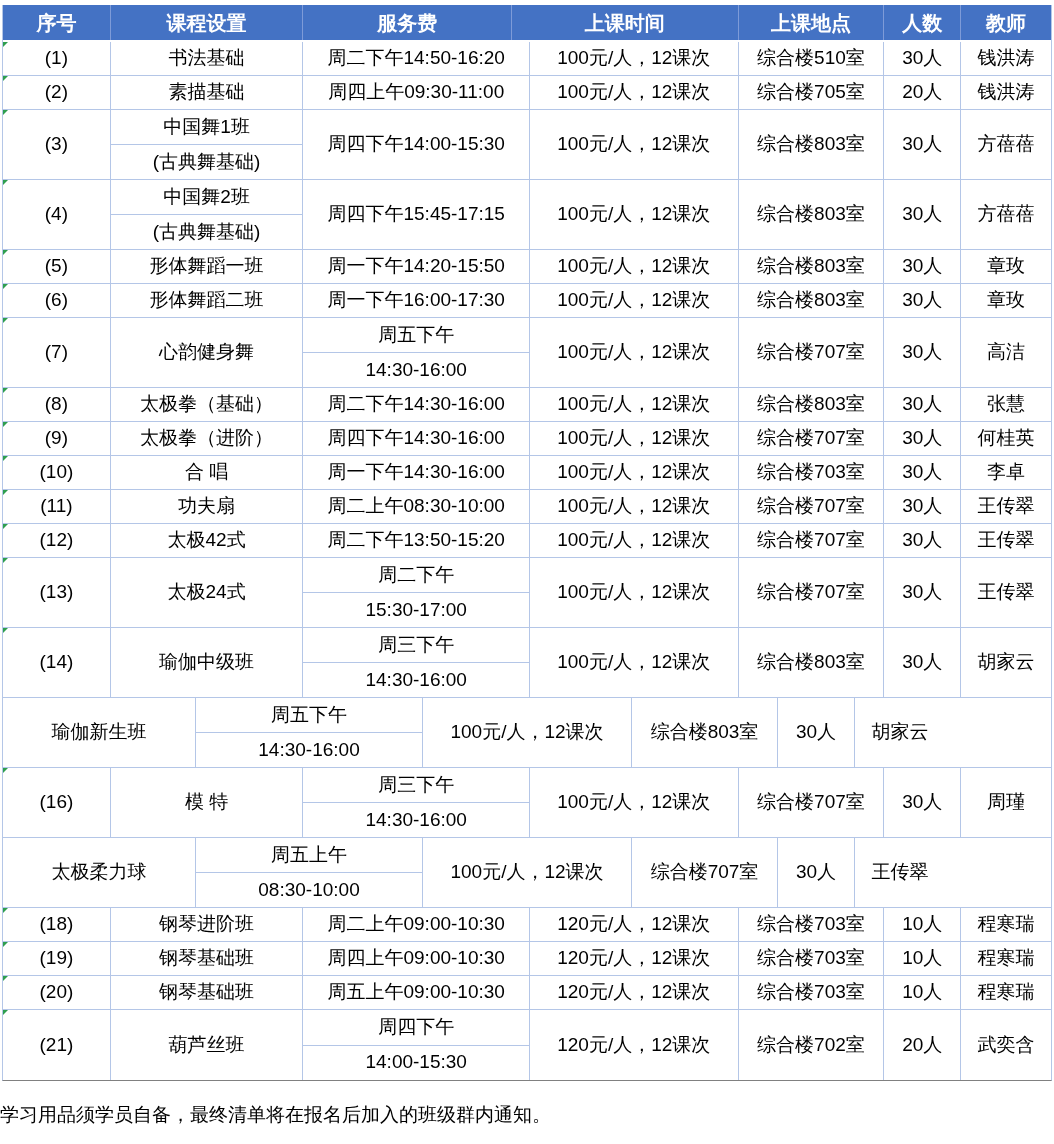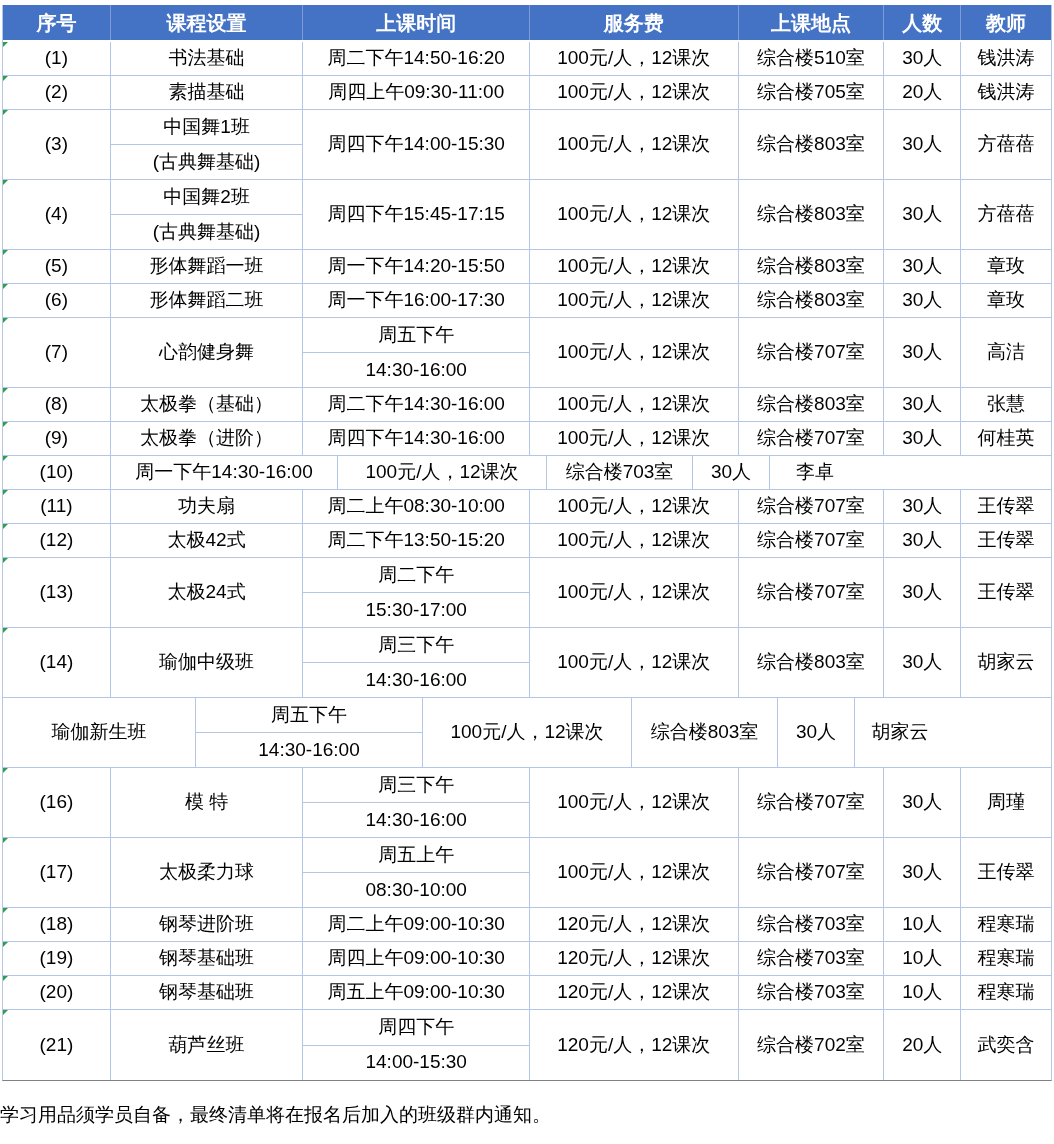--- a/index.html
+++ b/index.html
@@ -62,22 +62,22 @@
     text-align: left; font-size: 19px; color: var(--text, #000);
   }
 </style>
 </head>
 <body>
 
 <div class="ctable">
   <div class="trow header">
     <div class="cell c-no">序号</div>
     <div class="cell c-course">课程设置</div>
+    <div class="cell c-fee">服务费</div>
     <div class="cell c-time">上课时间</div>
-    <div class="cell c-fee">服务费</div>
     <div class="cell c-loc">上课地点</div>
     <div class="cell c-cnt">人数</div>
     <div class="cell c-tea">教师</div>
   </div>
   <div id="tbody">
       <div class="trow body">
         <div class="cell c-no">
           <span>(1)</span>
           <i class="err-tri"></i>
         </div>
@@ -293,20 +293,23 @@
         </div>
         <div class="cell c-tea">
           <span>何桂英</span>
         </div>
       </div>
       <div class="trow body">
         <div class="cell c-no">
           <span>(10)</span>
           <i class="err-tri"></i>
         </div>
+        <div class="cell c-course">
+          <span>合 唱</span>
+        </div>
         <div class="cell c-time">
           <span>周一下午14:30-16:00</span>
         </div>
         <div class="cell c-fee">
           <span>100元/人，12课次</span>
         </div>
         <div class="cell c-loc">
           <span>综合楼703室</span>
         </div>
         <div class="cell c-cnt">
@@ -454,24 +457,20 @@
           <span>综合楼707室</span>
         </div>
         <div class="cell c-cnt">
           <span>30人</span>
         </div>
         <div class="cell c-tea">
           <span>周瑾</span>
         </div>
       </div>
       <div class="trow body tall">
-        <div class="cell c-no">
-          <span>(17)</span>
-          <i class="err-tri"></i>
-        </div>
         <div class="cell c-course">
           <span>太极柔力球</span>
         </div>
         <div class="cell c-time split">
           <div class="sub divided">周五上午</div>
           <div class="sub">08:30-10:00</div>
         </div>
         <div class="cell c-fee">
           <span>100元/人，12课次</span>
         </div>

